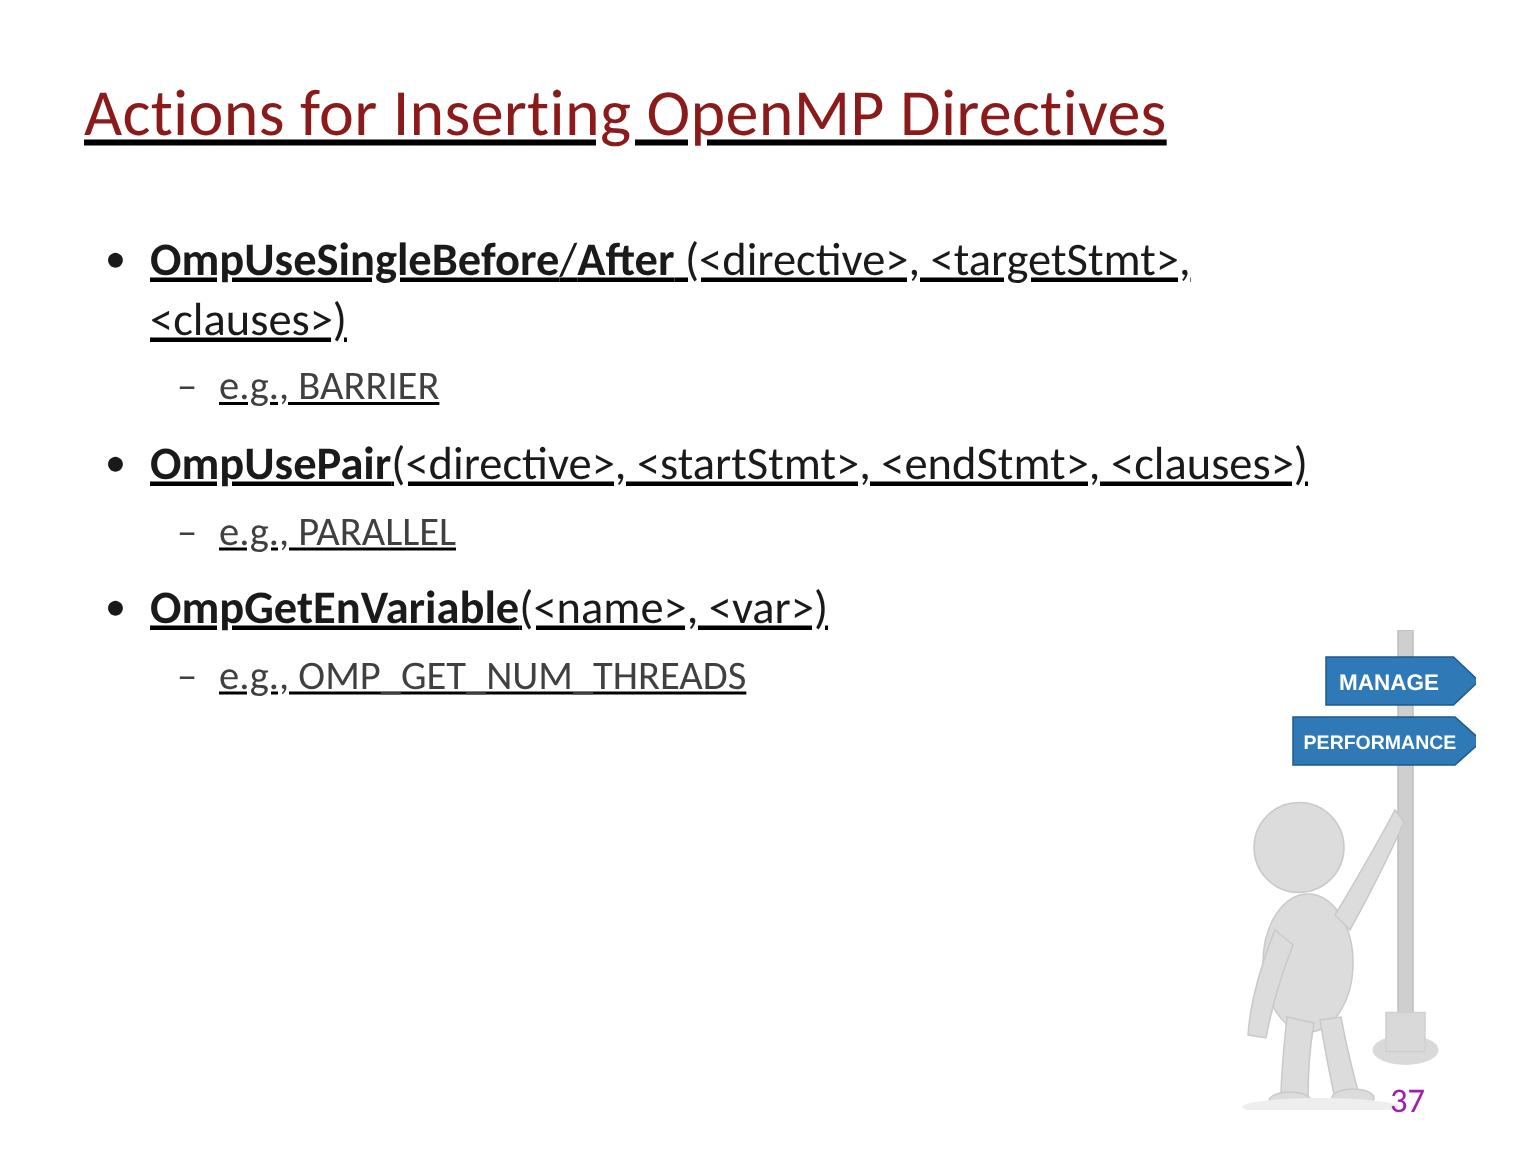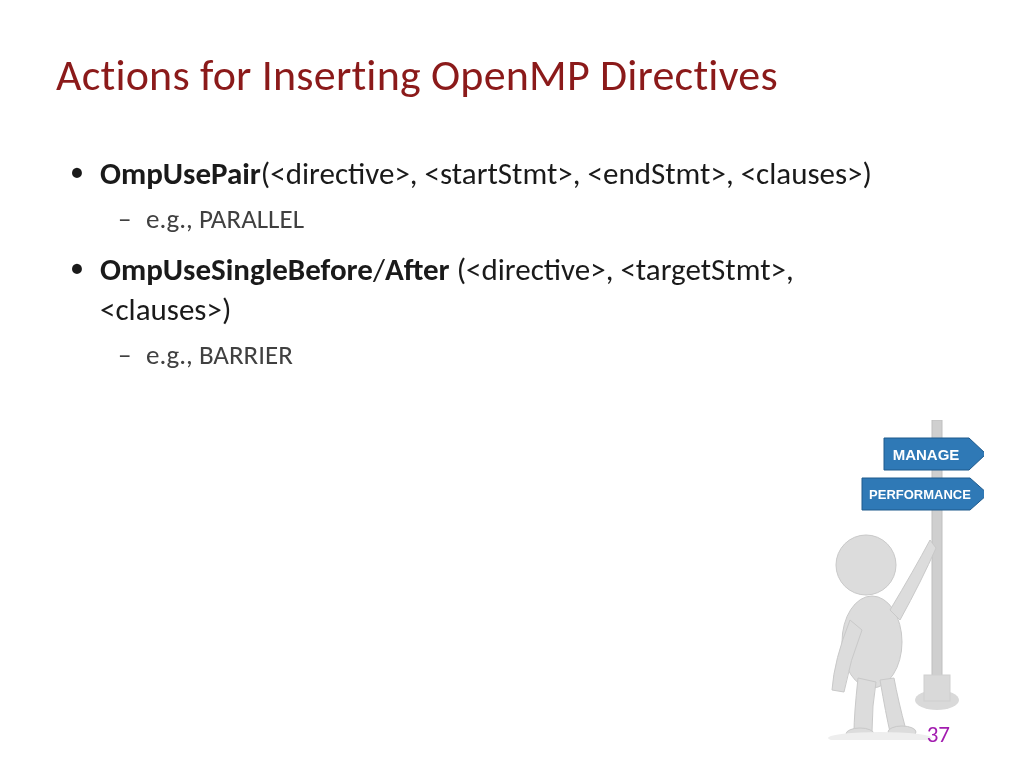--- a/index.html
+++ b/index.html
@@ -11,20 +11,21 @@
     font-family: "Calibri", "Segoe UI", Arial, sans-serif;
     position: relative;
     overflow: hidden;
   }
   .slide {
     width: 984px;
     height: 768px;
     position: relative;
     box-sizing: border-box;
     padding: 48px 72px 0 56px;
+    text-decoration: underline;
   }
   .title {
     color: #8b1a1a;
     font-size: 44px;
     font-weight: 400;
     margin: 0 0 52px 0;
     letter-spacing: 0.2px;
   }
   ul.lvl1 {
     list-style: none;
@@ -84,33 +85,39 @@
 </head>
 <body>
 
 <div class="slide">
 
   <h1 class="title">Actions for Inserting OpenMP Directives</h1>
 
   <ul class="lvl1">
 
     <li>
+      <span class="b">OmpUseSingleBefore</span><span>/</span><span class="b">After</span><span> (&lt;directive&gt;, &lt;targetStmt&gt;, &lt;clauses&gt;)</span>
+      <ul class="lvl2">
+        <li>e.g., BARRIER</li>
+      </ul>
+    </li>
+
+    <li>
       <span class="b">OmpUsePair</span><span>(&lt;directive&gt;, &lt;startStmt&gt;, &lt;endStmt&gt;, &lt;clauses&gt;)</span>
       <ul class="lvl2">
         <li>e.g., PARALLEL</li>
       </ul>
     </li>
 
     <li>
-      <span class="b">OmpUseSingleBefore</span><span>/</span><span class="b">After</span><span> (&lt;directive&gt;, &lt;targetStmt&gt;, &lt;clauses&gt;)</span>
+      <span class="b">OmpGetEnVariable</span><span>(&lt;name&gt;, &lt;var&gt;)</span>
       <ul class="lvl2">
-        <li>e.g., BARRIER</li>
+        <li>e.g., OMP_GET_NUM_THREADS</li>
       </ul>
     </li>
-
 
   </ul>
 
   <div class="figure">
     <svg viewBox="0 0 230 320" width="230" height="320">
 
       <rect x="178" y="0" width="10" height="270" fill="#cfcfcf" stroke="#bfbfbf"></rect>
 
       <ellipse cx="183" cy="280" rx="22" ry="10" fill="#d9d9d9"></ellipse>
       <rect x="170" y="255" width="26" height="26" fill="#d9d9d9" stroke="#cfcfcf"></rect>

